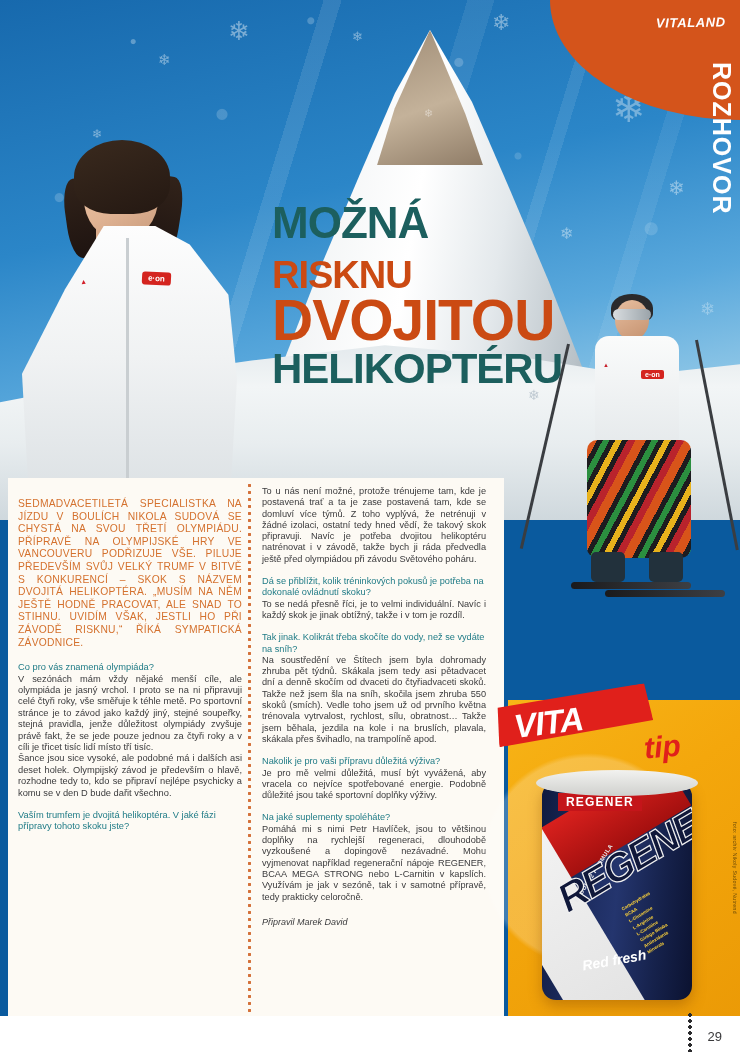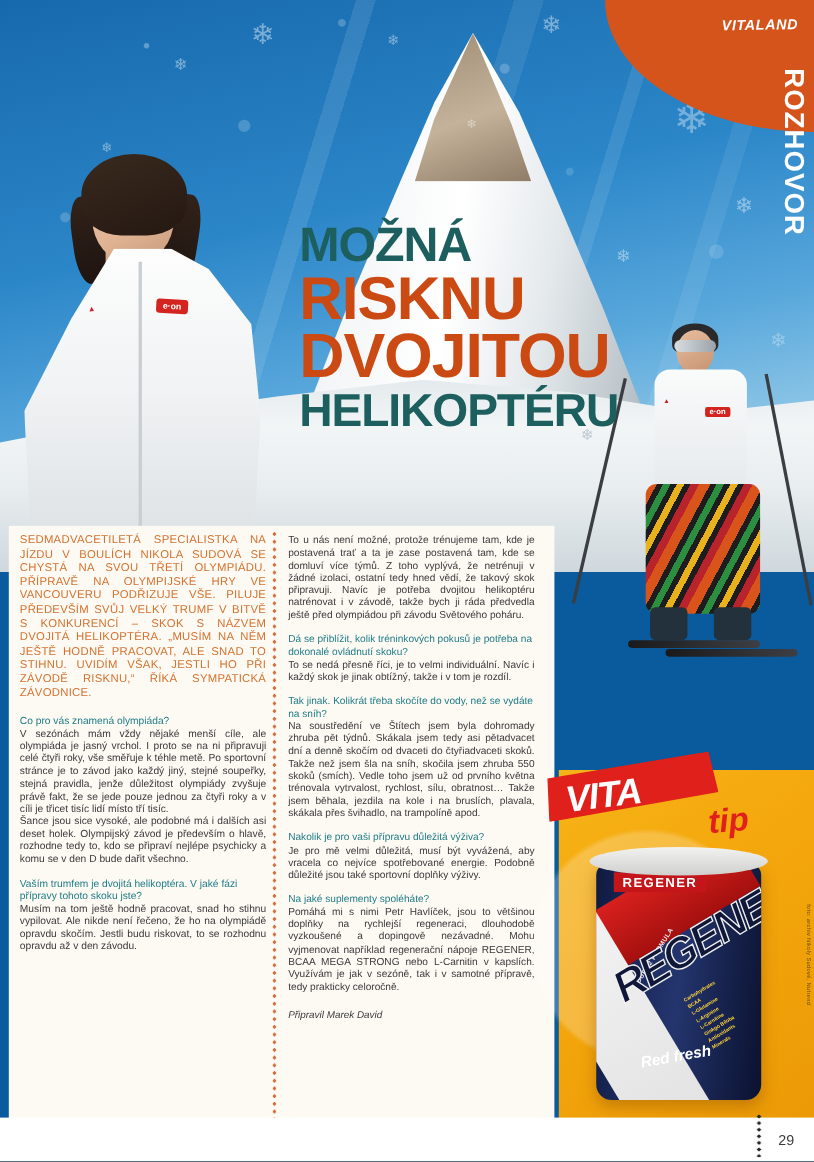--- a/index.html
+++ b/index.html
@@ -147,41 +147,41 @@
   .s-ski{
     position:absolute;top:282px;width:120px;height:7px;border-radius:4px;
     background:linear-gradient(90deg,#1a1a1c,#3d3f44);
   }
   .pole{position:absolute;width:3px;background:#3a3d41;transform-origin:top;}
 
   
   .headline{position:absolute;left:272px;top:203px;width:330px;}
   .h-l{font-weight:bold;line-height:.92;letter-spacing:-1px;margin:0;}
   .h-1{font-size:44px;color:#1c5f5e;}
-  .h-2{font-size:55px;color:#cb4a13;margin-top:3px;}
+  .h-2{font-size:38px;color:#cb4a13;margin-top:15px;}
   .h-3{font-size:57px;color:#cb4a13;margin-top:1px;}
   .h-4{font-size:42px;color:#1c5f5e;margin-top:3px;}
 
   .kicker{
     position:absolute;left:44px;top:68px;color:#fff;font-weight:bold;font-size:35px;
     letter-spacing:-.5px;text-shadow:0 2px 5px rgba(0,40,80,.5);
   }
 
   
   .panel{
     position:absolute;left:8px;top:478px;width:496px;height:570px;
     background:#fdfaf4;
   }
   .divider{
     position:absolute;left:248px;top:482px;height:560px;width:3px;
     background-image:radial-gradient(circle,#d4713a 0 1.4px, transparent 1.6px);
     background-size:3px 7px;background-repeat:repeat-y;
   }
   .col{position:absolute;top:486px;width:224px;}
-  .col-l{left:18px;}
+  .col-l{left:18px;margin-top:12px;}
   .col-r{left:262px;}
 
   .intro{
     color:#d4712e;font-size:10.3px;line-height:12.6px;text-align:justify;
     letter-spacing:.25px;margin:0 0 13px 0;
   }
   .q{
     color:#1f7b86;font-size:9.3px;line-height:11.4px;margin:11px 0 0 0;
   }
   .a{
@@ -335,21 +335,20 @@
   <div class="panel"></div>
   <div class="divider"></div>
 
   <div class="col col-l">
     <p class="intro">SEDMADVACETILETÁ SPECIALISTKA NA JÍZDU V BOULÍCH NIKOLA SUDOVÁ SE CHYSTÁ NA SVOU TŘETÍ OLYMPIÁDU. PŘÍPRAVĚ NA OLYMPIJSKÉ HRY VE VANCOUVERU PODŘIZUJE VŠE. PILUJE PŘEDEVŠÍM SVŮJ VELKÝ TRUMF V BITVĚ S KONKURENCÍ – SKOK S NÁZVEM DVOJITÁ HELIKOPTÉRA. „MUSÍM NA NĚM JEŠTĚ HODNĚ PRACOVAT, ALE SNAD TO STIHNU. UVIDÍM VŠAK, JESTLI HO PŘI ZÁVODĚ RISKNU,“ ŘÍKÁ SYMPATICKÁ ZÁVODNICE.</p>
     <div>
       <p class="q">Co pro vás znamená olympiáda?</p>
       <p class="a">V sezónách mám vždy nějaké menší cíle, ale olympiáda je jasný vrchol. I proto se na ni připravuji celé čtyři roky, vše směřuje k téhle metě. Po sportovní stránce je to závod jako každý jiný, stejné soupeřky, stejná pravidla, jenže důležitost olympiády zvyšuje právě fakt, že se jede pouze jednou za čtyři roky a v cíli je třicet tisíc lidí místo tří tisíc.</p>
       <p class="a">Šance jsou sice vysoké, ale podobné má i dalších asi deset holek. Olympijský závod je především o hlavě, rozhodne tedy to, kdo se připraví nejlépe psychicky a komu se v den D bude dařit všechno.</p>
       <p class="q">Vaším trumfem je dvojitá helikoptéra. V jaké fázi přípravy tohoto skoku jste?</p>
-      <p class="a">Musím na tom ještě hodně pracovat, snad ho stihnu vypilovat. Ale nikde není řečeno, že ho na olympiádě opravdu skočím. Jestli budu riskovat, to se rozhodnu opravdu až v den závodu.</p>
     </div>
   </div>
 
   <div class="col col-r">
     <div>
       <p class="a" style="margin-top:0;">To u nás není možné, protože trénujeme tam, kde je postavená trať a ta je zase postavená tam, kde se domluví více týmů. Z toho vyplývá, že netrénuji v žádné izolaci, ostatní tedy hned vědí, že takový skok připravuji. Navíc je potřeba dvojitou helikoptéru natrénovat i v závodě, takže bych ji ráda předvedla ještě před olympiádou při závodu Světového poháru.</p>
       <p class="q">Dá se přiblížit, kolik tréninkových pokusů je potřeba na dokonalé ovládnutí skoku?</p>
       <p class="a">To se nedá přesně říci, je to velmi individuální. Navíc i každý skok je jinak obtížný, takže i v tom je rozdíl.</p>
       <p class="q">Tak jinak. Kolikrát třeba skočíte do vody, než se vydáte na sníh?</p>
       <p class="a">Na soustředění ve Štítech jsem byla dohromady zhruba pět týdnů. Skákala jsem tedy asi pětadvacet dní a denně skočím od dvaceti do čtyřiadvaceti skoků. Takže než jsem šla na sníh, skočila jsem zhruba 550 skoků (smích). Vedle toho jsem už od prvního května trénovala vytrvalost, rychlost, sílu, obratnost… Takže jsem běhala, jezdila na kole i na bruslích, plavala, skákala přes švihadlo, na trampolíně apod.</p>

